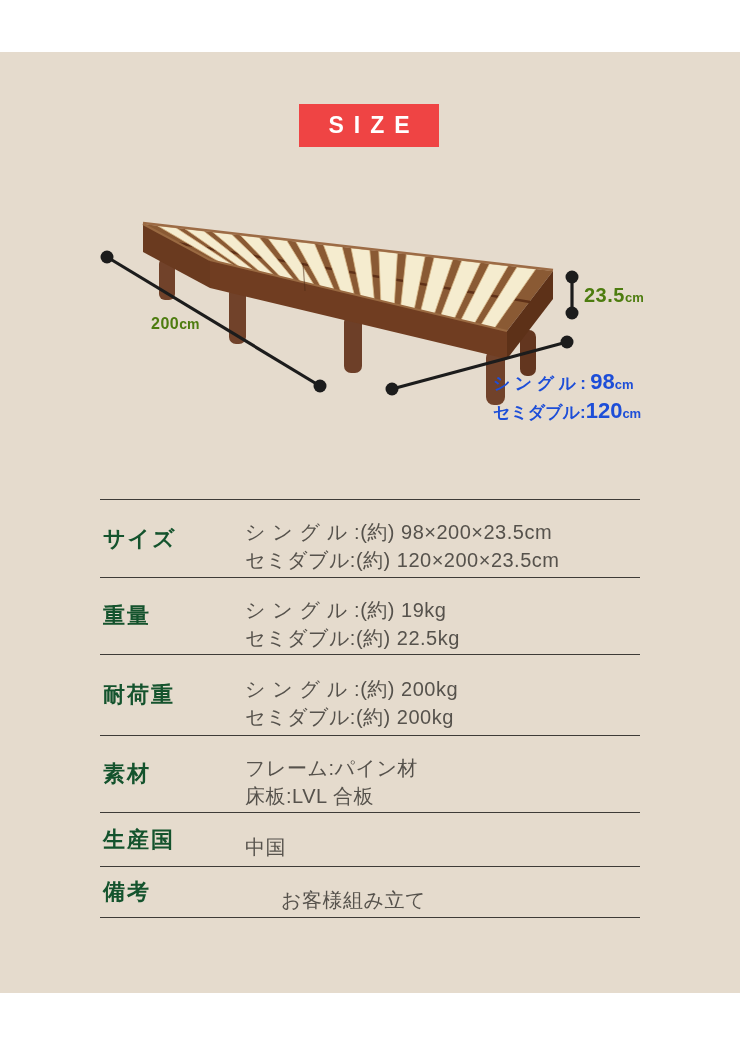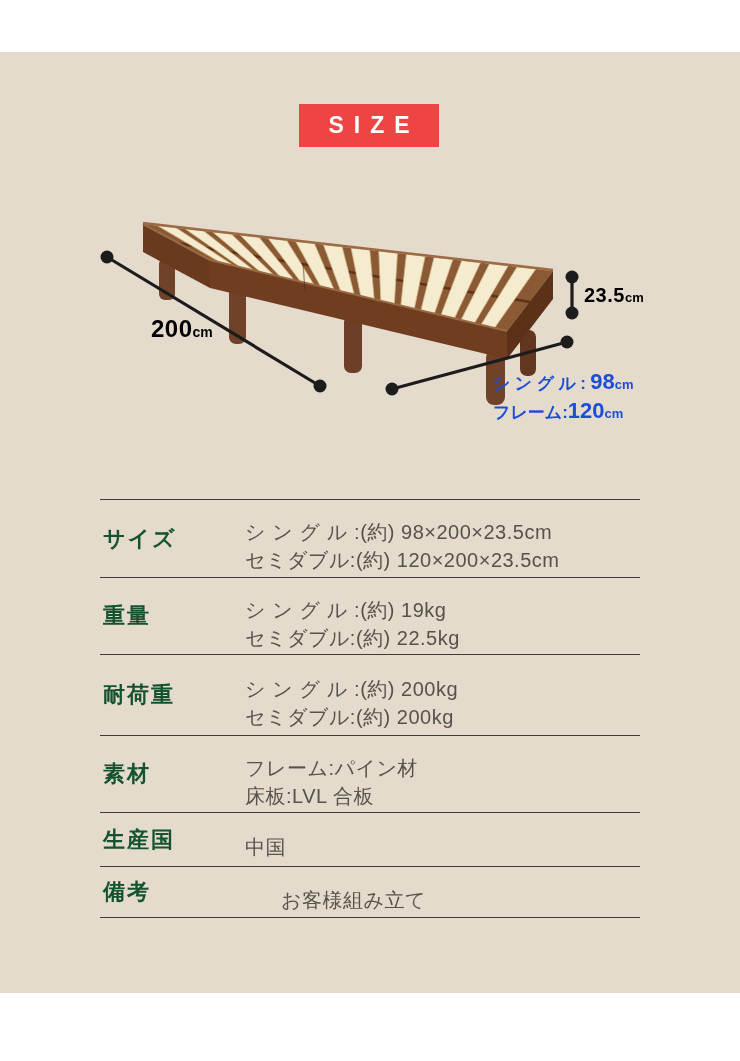--- a/index.html
+++ b/index.html
@@ -26,22 +26,22 @@
     background:#ef4444;
     display:flex;align-items:center;justify-content:center;
   }
   .size-badge span{
     color:#ffffff;font-size:23px;font-weight:bold;
     letter-spacing:10px;padding-left:10px;
   }
   
   .figure{position:absolute;left:0;top:0;width:740px;height:440px;}
   .figure svg{position:absolute;left:0;top:0;}
-  .dim{position:absolute;color:#000000;white-space:nowrap;}
-  .dim .num{font-size:24px;font-weight:bold;letter-spacing:.5px;}
+  .dim{position:absolute;color:#4d7c0f;white-space:nowrap;}
+  .dim .num{font-size:16px;font-weight:bold;letter-spacing:.5px;}
   .dim .unit{font-size:14px;font-weight:bold;}
   .dim-length{left:151px;top:263px;}
   .dim-height{left:584px;top:232px;}
   .dim-height .num{font-size:20px;}
   .dim-height .unit{font-size:13px;}
   .dim-width{position:absolute;left:493px;top:317px;color:#1d4ed8;}
   .wline{white-space:nowrap;line-height:26px;}
   .wline .jp{font-size:17px;font-weight:bold;}
   .wline.first .jp{letter-spacing:.26em;}
   .wline .num{font-size:22px;font-weight:bold;}
@@ -149,21 +149,21 @@
         <span class="num">200</span><span class="unit">cm</span>
       </div>
       <div class="dim dim-height">
         <span class="num">23.5</span><span class="unit">cm</span>
       </div>
       <div class="dim-width">
         <div class="wline first">
           <span class="jp">シングル:</span><span class="num">98</span><span class="unit">cm</span>
         </div>
         <div class="wline">
-          <span class="jp">フレーム:</span><span class="num">120</span><span class="unit">cm</span>
+          <span class="jp">セミダブル:</span><span class="num">120</span><span class="unit">cm</span>
         </div>
       </div>
     </div>
 
     <div class="spec-table">
 
       <div class="srow h78">
         <div class="slabel">サイズ</div>
         <div class="svalue">
           <div class="line"><span class="term stretch">シングル</span><span>:(約) 98×200×23.5cm</span></div>

